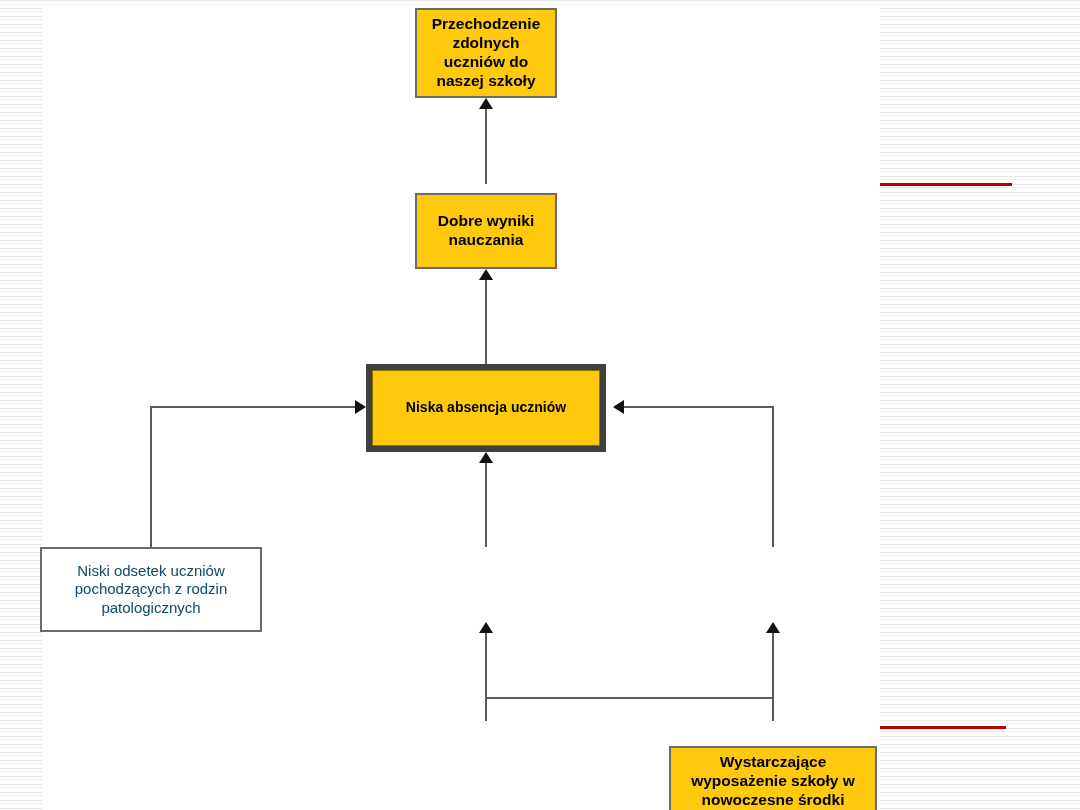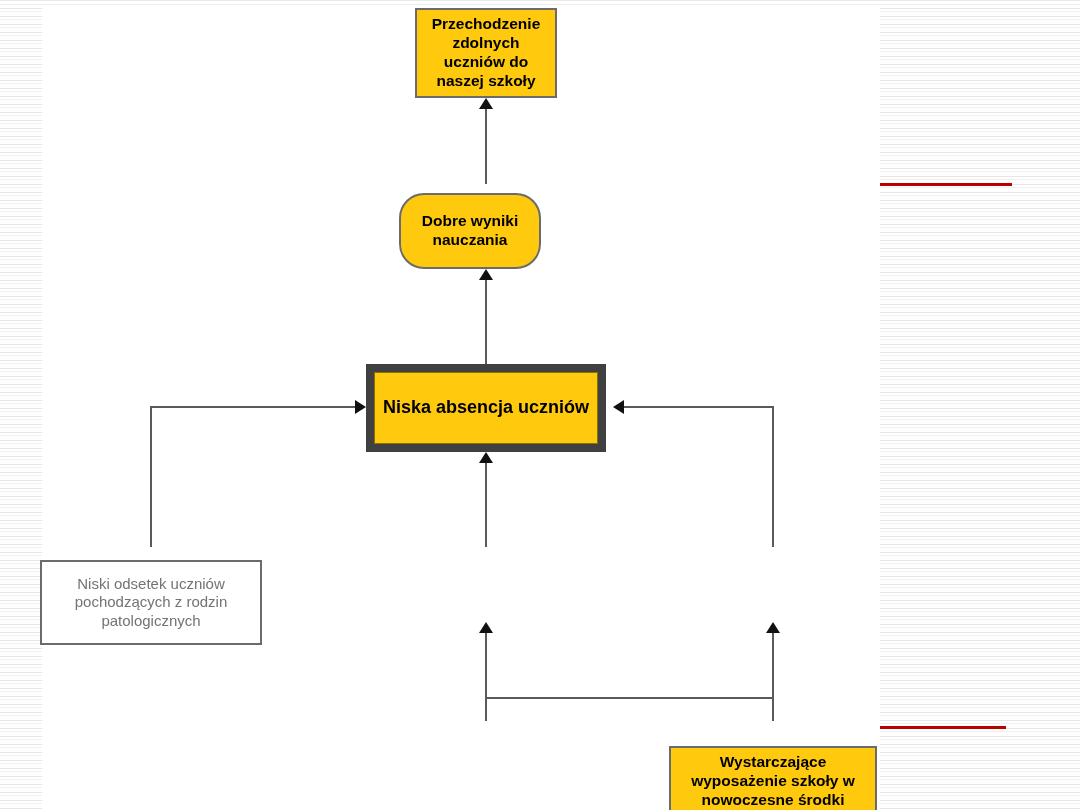--- a/index.html
+++ b/index.html
@@ -91,28 +91,27 @@
     background: #FFC90E;
     border: 2px solid #6b6b6b;
     font-weight: bold;
     font-size: 15.5px;
   }
   .node.plain {
     background: #ffffff;
     border: 2px solid #6b6b6b;
     font-weight: normal;
     font-size: 15px;
-    color: #737373;
-    margin-top: 13px;
+    color: #0c4a6e;
   }
   .node.highlight {
     background: #FFC90E;
-    border: 8px solid #404040;
+    border: 6px solid #404040;
     font-weight: bold;
-    font-size: 18px;
+    font-size: 14px;
   }
   .node.highlight .inner-edge {
     position: absolute;
     inset: 0;
     border: 1px solid #8a7000;
     pointer-events: none;
   }
 </style>
 </head>
 <body>
@@ -150,21 +149,21 @@
 
   <div class="line h" style="left:485px; top:697px; width:288px;"></div>
 
   <div class="node yellow" style="left:415px; top:8px; width:142px; height:90px;">
     <span class="label">Przechodzenie
 zdolnych
 uczniów do
 naszej szkoły</span>
   </div>
 
-  <div class="node yellow" style="left:399px; top:193px; width:142px; height:76px;border-radius:25px;">
+  <div class="node yellow" style="left:415px; top:193px; width:142px; height:76px;">
     <span class="label">Dobre wyniki
 nauczania</span>
   </div>
 
   <div class="node highlight" style="left:366px; top:364px; width:240px; height:88px;">
     <span class="inner-edge"></span>
     <span class="label">Niska absencja uczniów</span>
   </div>
 
   <div class="node plain" style="left:40px; top:547px; width:222px; height:85px;">

